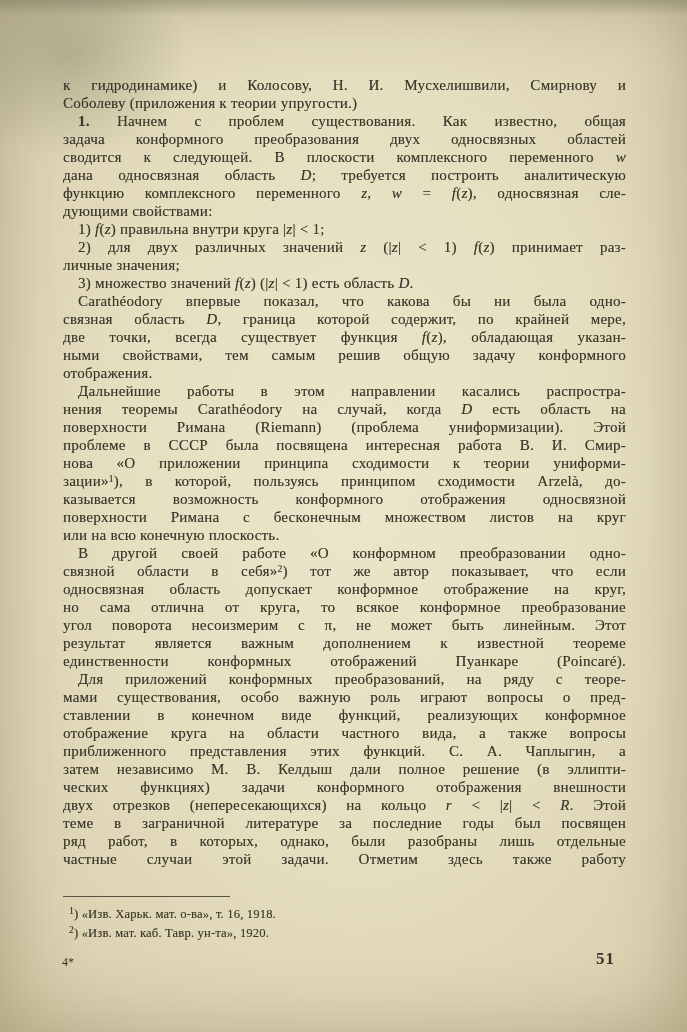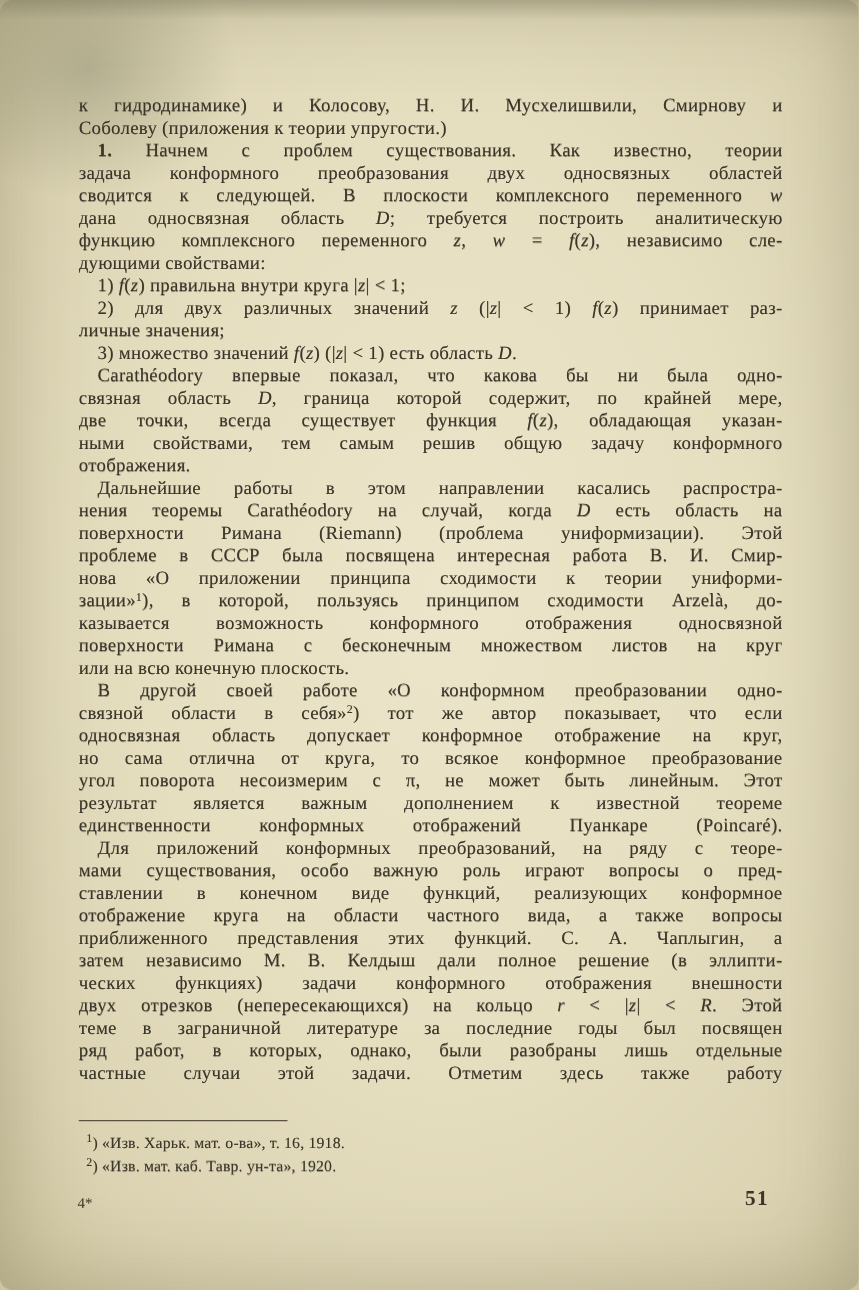--- a/index.html
+++ b/index.html
@@ -3,21 +3,20 @@
 <meta charset="utf-8">
 <style>
   html,body{margin:0;padding:0;}
   body{width:687px;height:1032px;overflow:hidden;background:#cdc5a1;}
   .page{
     position:relative;width:687px;height:1032px;
     background:radial-gradient(ellipse at 52% 46%, #ece5ca 0%, #e5debf 48%, #dbd3b2 80%, #ccc49f 100%);
     box-shadow:inset 0 0 70px rgba(92,84,54,.30);
     font-family:"Liberation Serif","DejaVu Serif",serif;
     color:#3b352a;
-    border-radius:10px;
   }
   .shade-top{position:absolute;left:0;top:0;right:0;height:16px;
     background:linear-gradient(180deg,rgba(82,84,58,.28),rgba(82,84,58,0));}
   .shade-corner{position:absolute;left:-50px;top:-50px;width:240px;height:210px;
     background:radial-gradient(closest-side,rgba(78,82,55,.28),rgba(78,82,55,0));}
   .textblock{
     position:absolute;left:63px;top:76px;width:563px;
     font-size:15px;line-height:18px;letter-spacing:.25px;
     text-shadow:.2px .2px .4px rgba(59,53,42,.45);
   }
@@ -36,25 +35,25 @@
 </style>
 </head>
 <body>
 
 <div class="page">
   <div class="shade-top"></div>
   <div class="shade-corner"></div>
   <main class="textblock">
       <div class="line"><span>к гидродинамике) и Колосову, Н. И. Мусхелишвили, Смирнову и</span></div>
       <div class="line noj"><span>Соболеву (приложения к теории упругости.)</span></div>
-      <div class="line ind"><b>1.</b><span> Начнем с проблем существования. Как известно, теории</span></div>
+      <div class="line ind"><b>1.</b><span> Начнем с проблем существования. Как известно, общая</span></div>
       <div class="line"><span>задача конформного преобразования двух односвязных областей</span></div>
       <div class="line"><span>сводится к следующей. В плоскости комплексного переменного </span><i>w</i></div>
       <div class="line"><span>дана односвязная область </span><i>D</i><span>; требуется построить аналитическую</span></div>
-      <div class="line"><span>функцию комплексного переменного </span><i>z</i><span>, </span><i>w</i><span> = </span><i>f</i><span>(</span><i>z</i><span>), независимо сле-</span></div>
+      <div class="line"><span>функцию комплексного переменного </span><i>z</i><span>, </span><i>w</i><span> = </span><i>f</i><span>(</span><i>z</i><span>), односвязная сле-</span></div>
       <div class="line noj"><span>дующими свойствами:</span></div>
       <div class="line ind noj"><span>1) </span><i>f</i><span>(</span><i>z</i><span>) правильна внутри круга |</span><i>z</i><span>| &lt; 1;</span></div>
       <div class="line ind"><span>2) для двух различных значений </span><i>z</i><span> (|</span><i>z</i><span>| &lt; 1) </span><i>f</i><span>(</span><i>z</i><span>) принимает раз-</span></div>
       <div class="line noj"><span>личные значения;</span></div>
       <div class="line ind noj"><span>3) множество значений </span><i>f</i><span>(</span><i>z</i><span>) (|</span><i>z</i><span>| &lt; 1) есть область </span><i>D</i><span>.</span></div>
       <div class="line ind"><span>Carathéodory впервые показал, что какова бы ни была одно-</span></div>
       <div class="line"><span>связная область </span><i>D</i><span>, граница которой содержит, по крайней мере,</span></div>
       <div class="line"><span>две точки, всегда существует функция </span><i>f</i><span>(</span><i>z</i><span>), обладающая указан-</span></div>
       <div class="line"><span>ными свойствами, тем самым решив общую задачу конформного</span></div>
       <div class="line noj"><span>отображения.</span></div>

